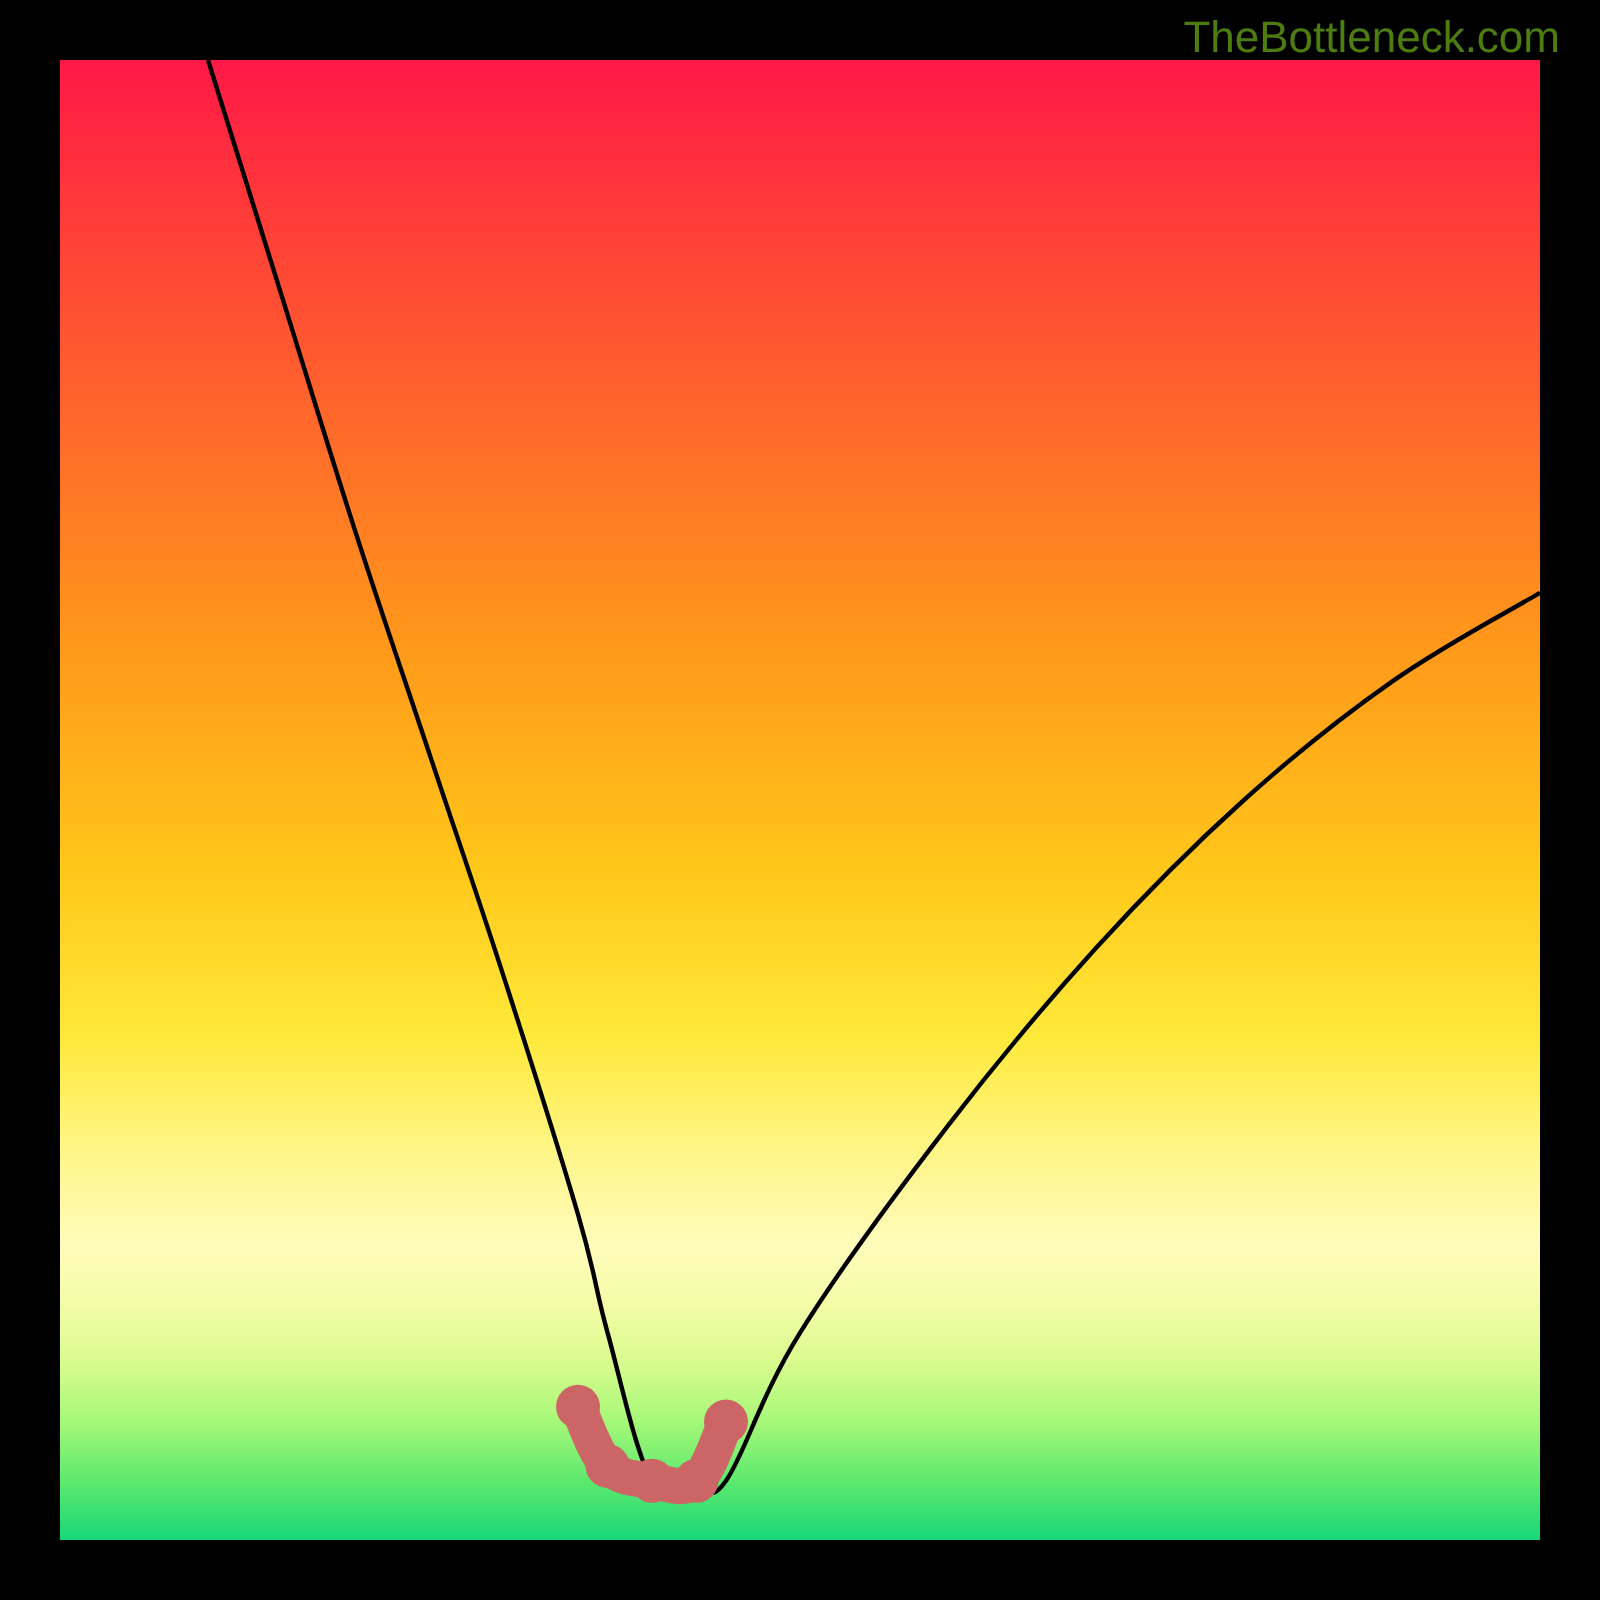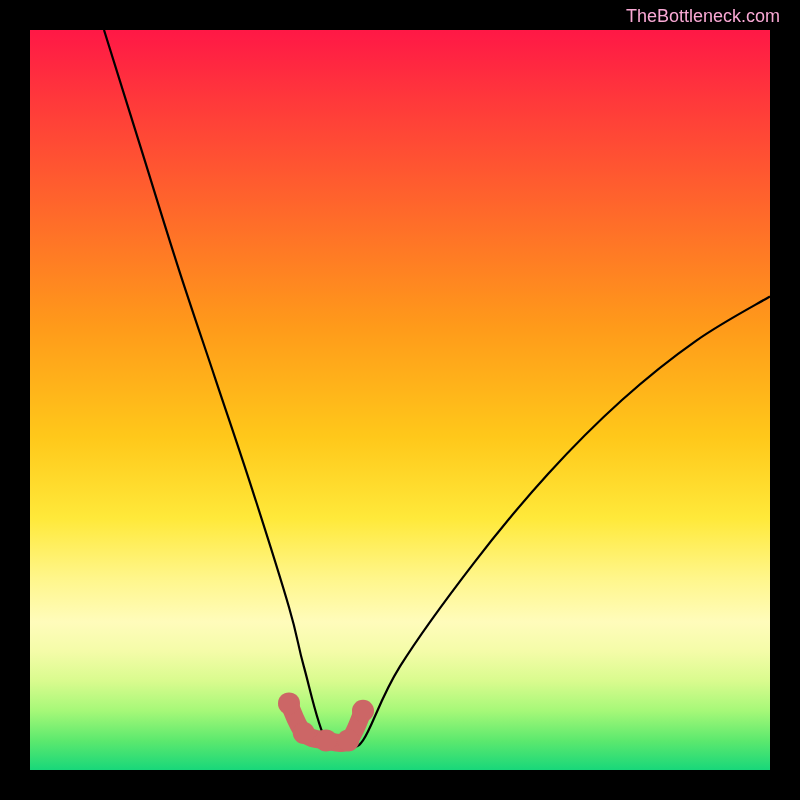--- a/index.html
+++ b/index.html
@@ -14,22 +14,22 @@
   .frame {
     position: relative;
     width: 800px;
     height: 800px;
     background: #000;
   }
   .watermark {
     position: absolute;
     top: 6px;
     right: 20px;
-    color: #f9a8d4;
-    font-size: 18px;
+    color: #4d7c0f;
+    font-size: 22px;
     font-weight: 500;
     z-index: 10;
   }
   .plot-area {
     position: absolute;
     left: 30px;
     top: 30px;
     width: 740px;
     height: 740px;
     overflow: hidden;

